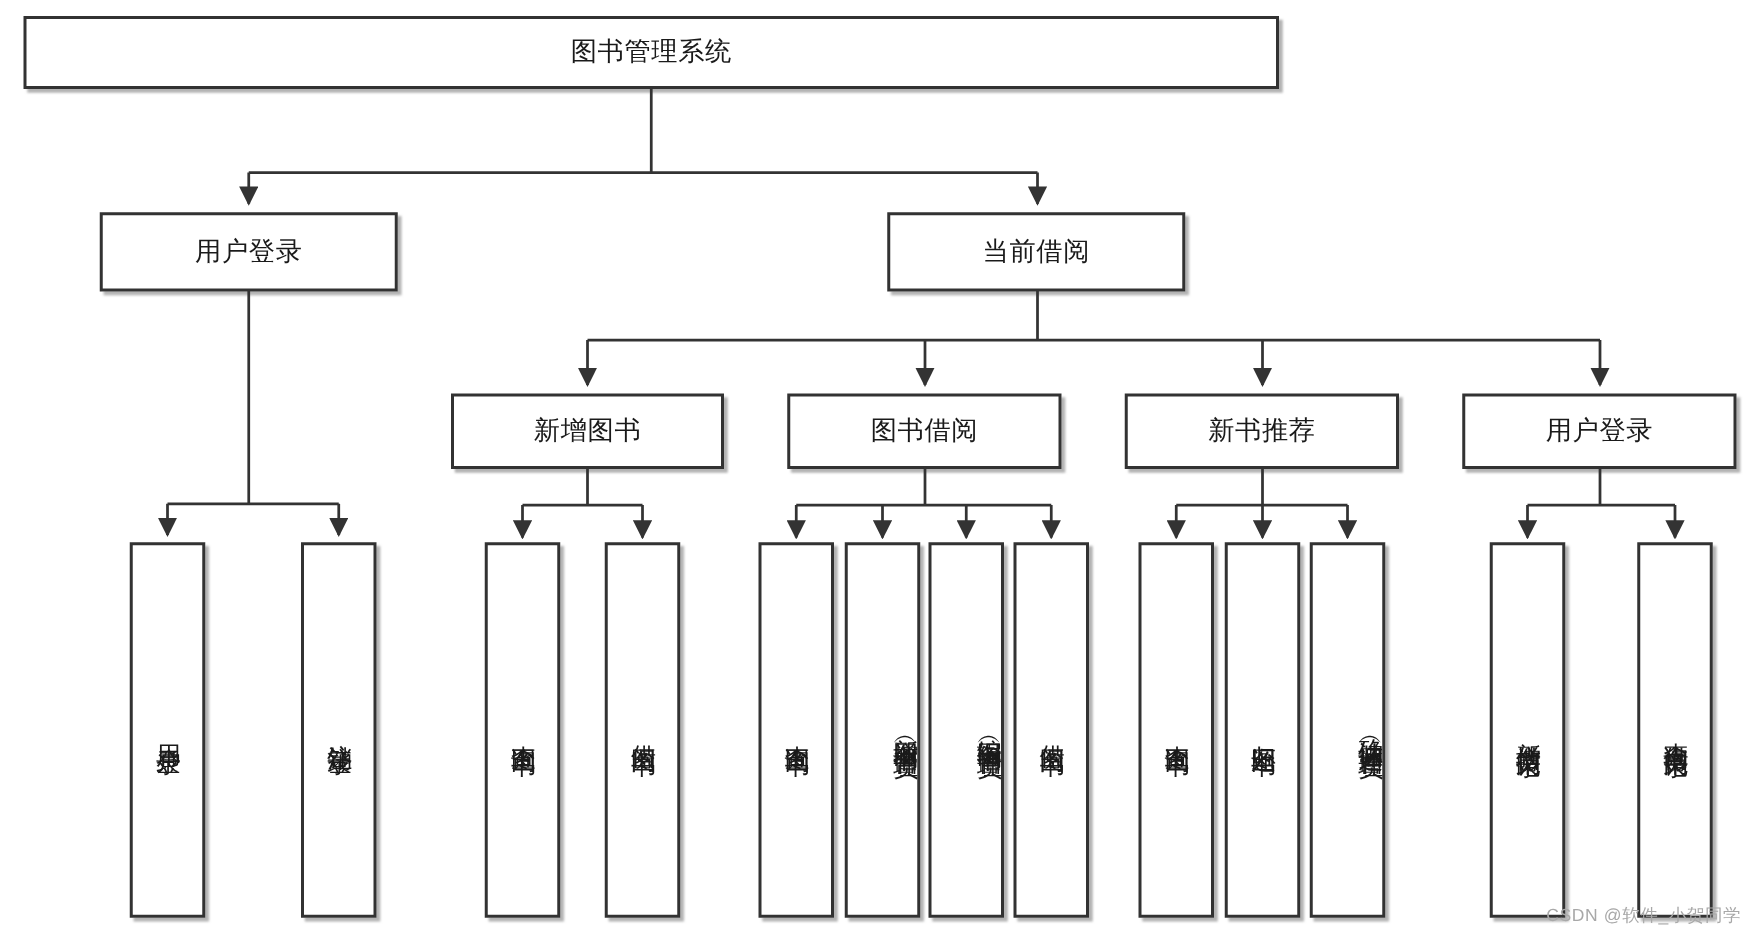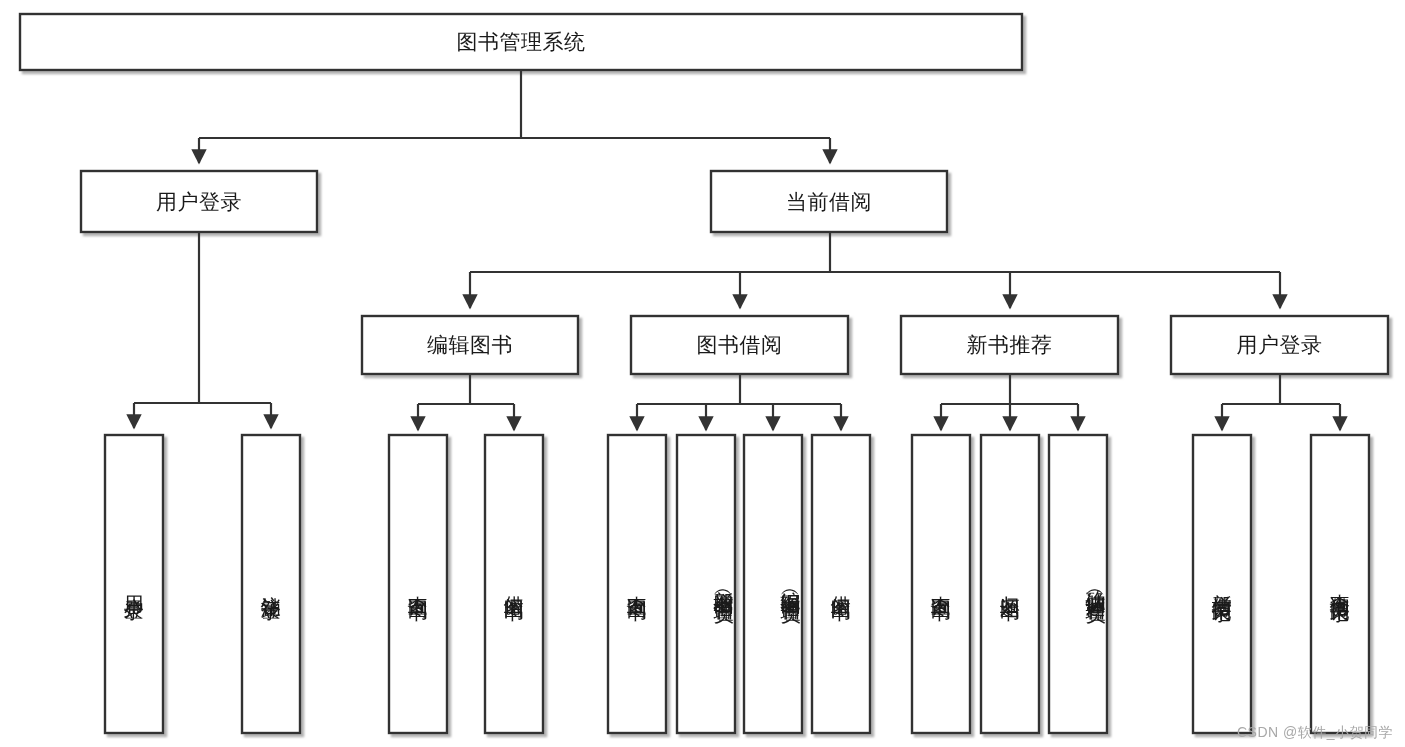--- a/index.html
+++ b/index.html
@@ -159,21 +159,21 @@
 
     <rect x="1193" y="435" width="58" height="298" class="node-box" filter="url(#shadow)"></rect>
     <rect x="1311" y="435" width="58" height="298" class="node-box" filter="url(#shadow)"></rect>
   </svg>
 
   <div class="node-label-h" style="left:20px; top:14px; width:1002px; height:56px;">图书管理系统</div>
 
   <div class="node-label-h" style="left:81px; top:171px; width:236px; height:61px;">用户登录</div>
   <div class="node-label-h" style="left:711px; top:171px; width:236px; height:61px;">当前借阅</div>
 
-  <div class="node-label-h" style="left:362px; top:316px; width:216px; height:58px;">编辑图书</div>
+  <div class="node-label-h" style="left:362px; top:316px; width:216px; height:58px;">新增图书</div>
   <div class="node-label-h" style="left:631px; top:316px; width:217px; height:58px;">图书借阅</div>
   <div class="node-label-h" style="left:901px; top:316px; width:217px; height:58px;">新书推荐</div>
   <div class="node-label-h" style="left:1171px; top:316px; width:217px; height:58px;">用户登录</div>
 
   <div class="node-label-v" style="left:105px; top:435px; width:58px; height:298px;">用户登录</div>
   <div class="node-label-v" style="left:242px; top:435px; width:58px; height:298px;">注销登录</div>
 
   <div class="node-label-v" style="left:389px; top:435px; width:58px; height:298px;">查询图书</div>
   <div class="node-label-v" style="left:485px; top:435px; width:58px; height:298px;">借阅图书</div>
 

